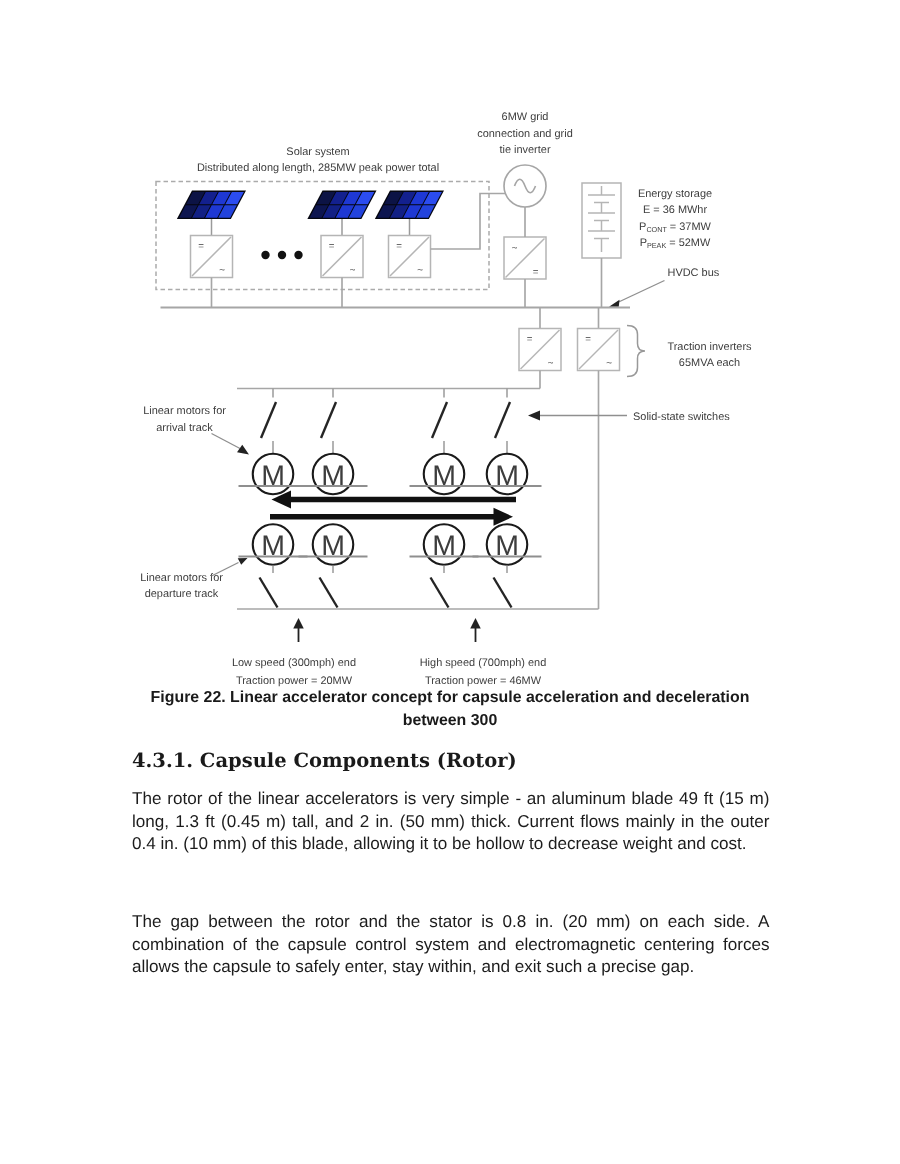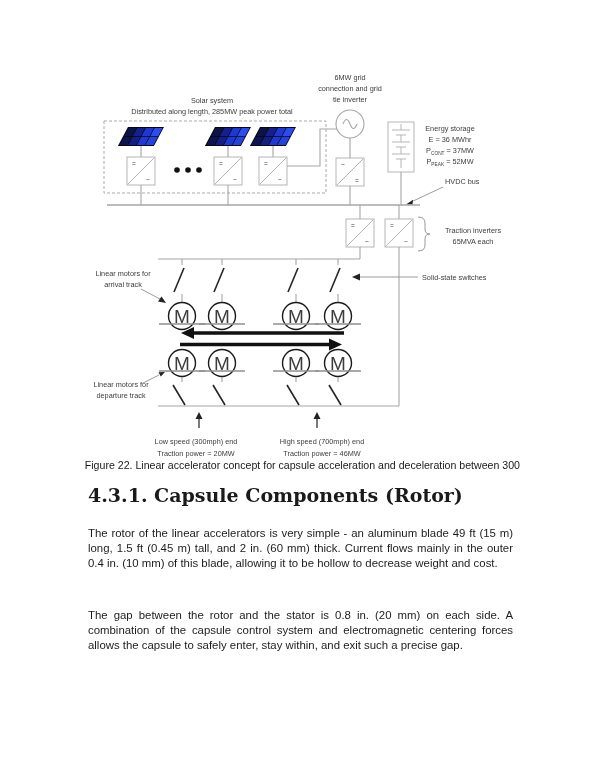--- a/index.html
+++ b/index.html
@@ -1,22 +1,22 @@
 <!DOCTYPE html>
 <html><head>
 <meta charset="utf-8">
 <style>
   html,body{margin:0;padding:0;background:#ffffff;}
   .page{position:relative;width:600px;height:656px;background:#fff;overflow:hidden;
         font-family:"Liberation Sans",sans-serif;}
   .abs{position:absolute;}
-  .caption{left:80px;top:458px;width:440px;text-align:right;font-weight:normal;
+  .caption{left:80px;top:458px;width:440px;text-align:center;font-weight:bold;
            font-size:10.6px;line-height:15px;color:#1a1a1a;}
-  .heading{left:88px;top:484px;font-family:"DejaVu Serif",serif;font-weight:bold;
-           font-size:19px;color:#1a1a1a;}
+  .heading{left:88px;top:500px;font-family:"DejaVu Serif",serif;font-weight:bold;
+           font-size:13px;color:#1a1a1a;}
   .bodytext{left:88px;width:425px;text-align:justify;font-size:11.4px;
             line-height:15px;color:#1c1c1c;}
   .p1{top:526px;}
   .p2{top:608px;}
   svg text{font-family:"Liberation Sans",sans-serif;fill:#3d3d3d;}
 </style>
 </head>
 <body>
 
 <div class="page">
@@ -233,16 +233,16 @@
 
   
   <div class="abs caption">
     <div>Figure 22. Linear accelerator concept for capsule acceleration and deceleration between 300</div>
   </div>
 
   
   <div class="abs heading">4.3.1. Capsule Components (Rotor)</div>
 
   
-  <div class="abs bodytext p1">The rotor of the linear accelerators is very simple - an aluminum blade 49 ft (15 m) long, 1.5 ft (0.45 m) tall, and 2 in. (60 mm) thick. Current flows mainly in the outer 0.4 in. (10 mm) of this blade, allowing it to be hollow to decrease weight and cost.</div>
+  <div class="abs bodytext p1">The rotor of the linear accelerators is very simple - an aluminum blade 49 ft (15 m) long, 1.3 ft (0.45 m) tall, and 2 in. (50 mm) thick. Current flows mainly in the outer 0.4 in. (10 mm) of this blade, allowing it to be hollow to decrease weight and cost.</div>
   <div class="abs bodytext p2">The gap between the rotor and the stator is 0.8 in. (20 mm) on each side. A combination of the capsule control system and electromagnetic centering forces allows the capsule to safely enter, stay within, and exit such a precise gap.</div>
 
 </div>
 
 </body></html>

